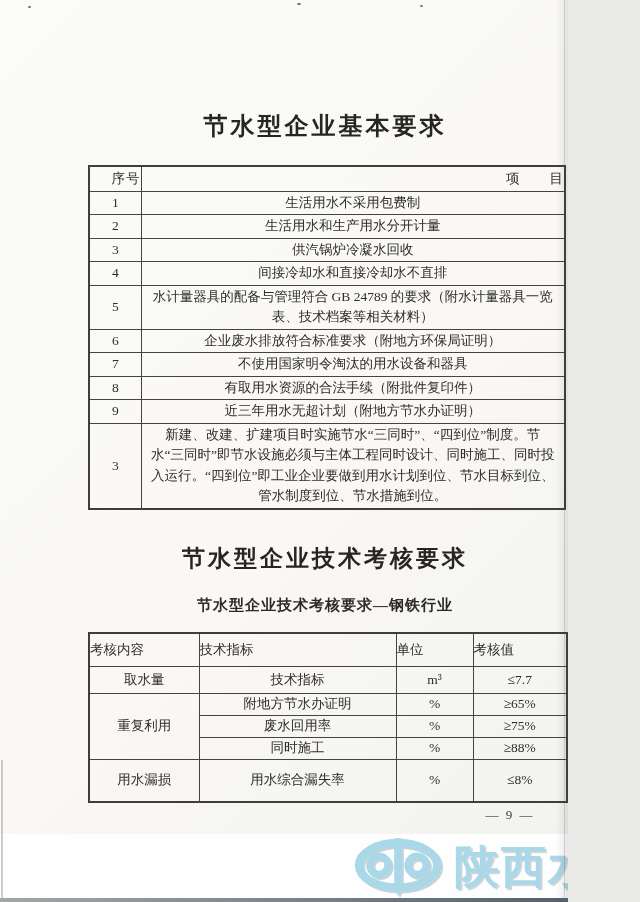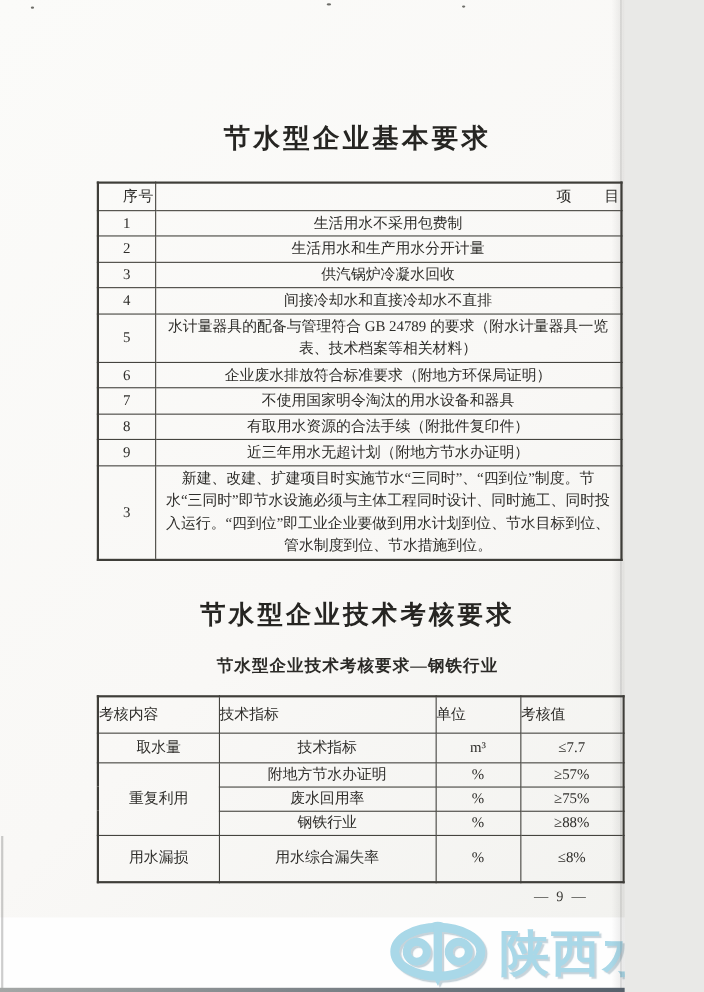--- a/index.html
+++ b/index.html
@@ -153,29 +153,29 @@
       <tr class="g-take">
         <td>取水量</td>
         <td>技术指标</td>
         <td>m³</td>
         <td>≤7.7</td>
       </tr>
       <tr class="g-sub">
         <td rowspan="3">重复利用</td>
         <td>附地方节水办证明</td>
         <td>%</td>
-        <td>≥57%</td>
+        <td>≥65%</td>
       </tr>
       <tr class="g-sub">
         <td>废水回用率</td>
         <td>%</td>
         <td>≥75%</td>
       </tr>
       <tr class="g-sub">
-        <td>钢铁行业</td>
+        <td>同时施工</td>
         <td>%</td>
         <td>≥88%</td>
       </tr>
       <tr class="g-leak">
         <td>用水漏损</td>
         <td>用水综合漏失率</td>
         <td>%</td>
         <td>≤8%</td>
       </tr>
     </tbody>

